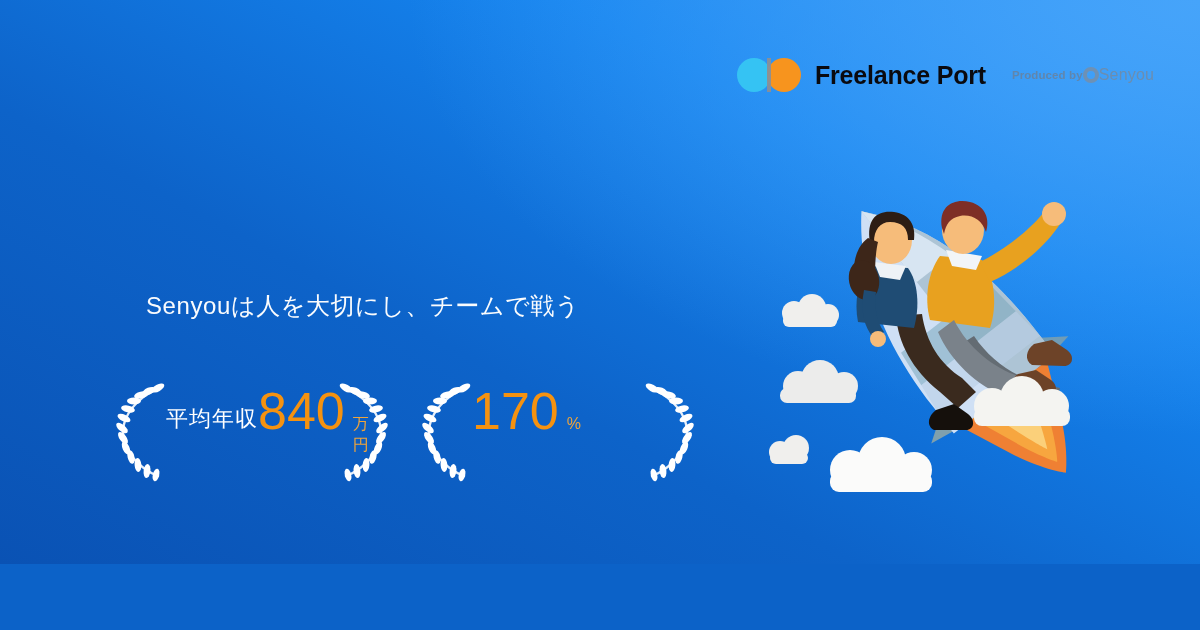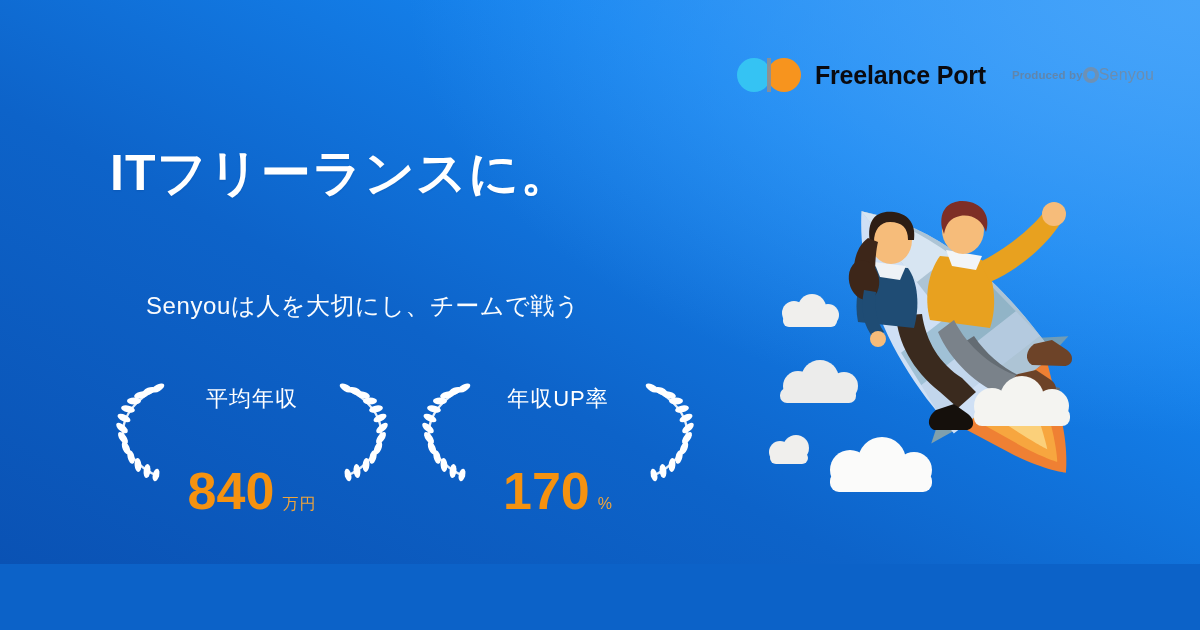--- a/index.html
+++ b/index.html
@@ -65,30 +65,30 @@
   }
 
   
   .stats { position:absolute; left:108px; top:374px; display:flex; gap:18px; }
   .stat { position:relative; width:288px; height:116px; }
   .laurel { position:absolute; top:4px; width:62px; height:108px; }
   .laurel.left  { left:0; }
   .laurel.right { right:0; transform:scaleX(-1); }
   .stat-body {
     position:absolute; left:58px; right:58px; top:10px;
-    display:flex; flex-direction:column; align-items:center;
+    display:flex; flex-direction:row; align-items:center;
   }
   .stat-label {
     color:#ffffff; font-size:22px; letter-spacing:1px;
     white-space:nowrap; margin-bottom:2px;
   }
   .stat-value-row { display:flex; align-items:baseline; gap:8px; }
   .stat-number {
-    color:#f59210; font-size:52px; font-weight:bold;
-    letter-spacing:0px; line-height:1.05;margin-top:48px;
+    color:#f59210; font-size:52px; font-weight:normal;
+    letter-spacing:0px; line-height:1.05;
   }
   .stat-unit { color:#f0a43a; font-size:16px; letter-spacing:1px; }
 
   
   .illu { position:absolute; left:718px; top:120px; width:470px; height:400px; }
 </style>
 </head>
 <body>
 
 <div id="stage">
@@ -215,21 +215,20 @@
     </div>
     <div class="brand-name">Freelance Port</div>
     <div class="produced">
       <span class="produced-text">Produced by</span>
       <span class="senyou-ring"></span>
       <span class="senyou-name">Senyou</span>
     </div>
   </div>
 
   <div class="headline">
-    <div>ITフリーランスに。</div>
   </div>
   <div class="subhead">Senyouは人を大切にし、チームで戦う</div>
 
   <div class="stats">
 
     <div class="stat">
       <svg class="laurel left" viewBox="0 0 62 108">
         <g fill="#ffffff">
           <g transform="translate(50,10)">
               <ellipse cx="0" cy="0" rx="7" ry="3.4" transform="rotate(-30)"></ellipse>
@@ -368,21 +367,20 @@
               <ellipse cx="0" cy="0" rx="7" ry="3.4" transform="rotate(96)"></ellipse>
             </g>
           <g transform="translate(48,97)">
               <ellipse cx="0" cy="0" rx="6.4" ry="3.2" transform="rotate(104)"></ellipse>
             </g>
         </g>
         <path d="M50 11 C28 20 15 38 15 54 C15 72 30 90 50 98" fill="none" stroke="#ffffff" stroke-width="2.4" stroke-linecap="round" opacity=".9"></path>
       </svg>
 
       <div class="stat-body">
-        <div class="stat-label">年収UP率</div>
         <div class="stat-value-row">
           <span class="stat-number">170</span>
           <span class="stat-unit">%</span>
         </div>
       </div>
 
       <svg class="laurel right" viewBox="0 0 62 108">
         <g fill="#ffffff">
           <g transform="translate(50,10)">
               <ellipse cx="0" cy="0" rx="7" ry="3.4" transform="rotate(-30)"></ellipse>

